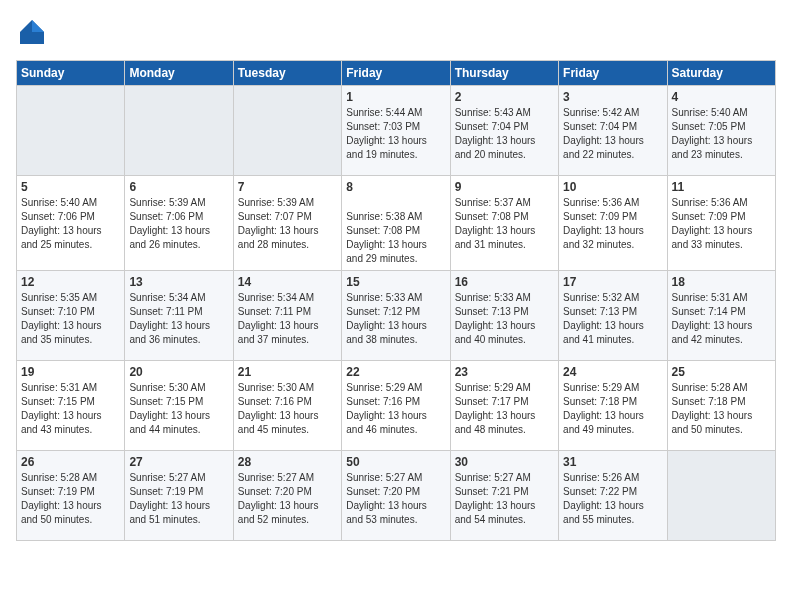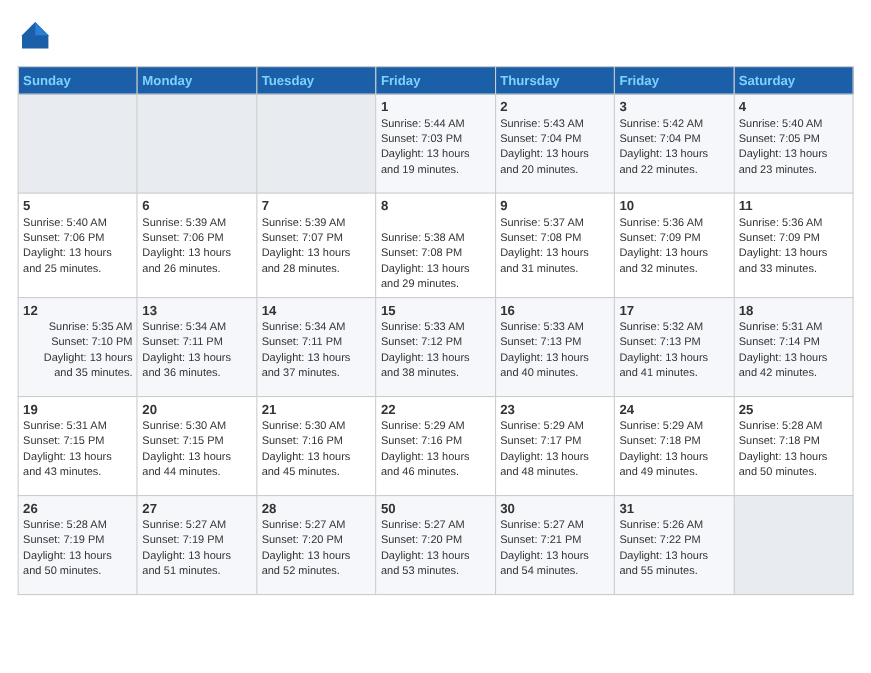--- a/index.html
+++ b/index.html
@@ -45,21 +45,21 @@
       font-size: 14px;
       color: #555;
     }
     table {
       width: 100%;
       border-collapse: collapse;
       table-layout: fixed;
     }
     thead th {
       background-color: #1a5fa8;
-      color: #7dd3fc;
+      color: #ffffff;
       font-size: 12px;
       font-weight: bold;
       padding: 5px 4px;
       text-align: left;
       border: 1px solid #ccc;
     }
     tbody td {
       border: 1px solid #ccc;
       vertical-align: top;
       padding: 4px;
@@ -188,21 +188,21 @@
         <td>
           <span class="day-number">11</span>
           <div class="day-info" style="white-space: pre-line;">Sunrise: 5:36 AM
 Sunset: 7:09 PM
 Daylight: 13 hours and 33 minutes.</div>
         </td>
       </tr>
       <tr>
         <td>
           <span class="day-number">12</span>
-          <div class="day-info" style="white-space: pre-line; text-align: right;">Sunrise: 5:35 AM
+          <div class="day-info" style="white-space: pre-line;">Sunrise: 5:35 AM
 Sunset: 7:10 PM
 Daylight: 13 hours and 35 minutes.</div>
         </td>
         <td>
           <span class="day-number">13</span>
           <div class="day-info" style="white-space: pre-line;">Sunrise: 5:34 AM
 Sunset: 7:11 PM
 Daylight: 13 hours and 36 minutes.</div>
         </td>
         <td>

